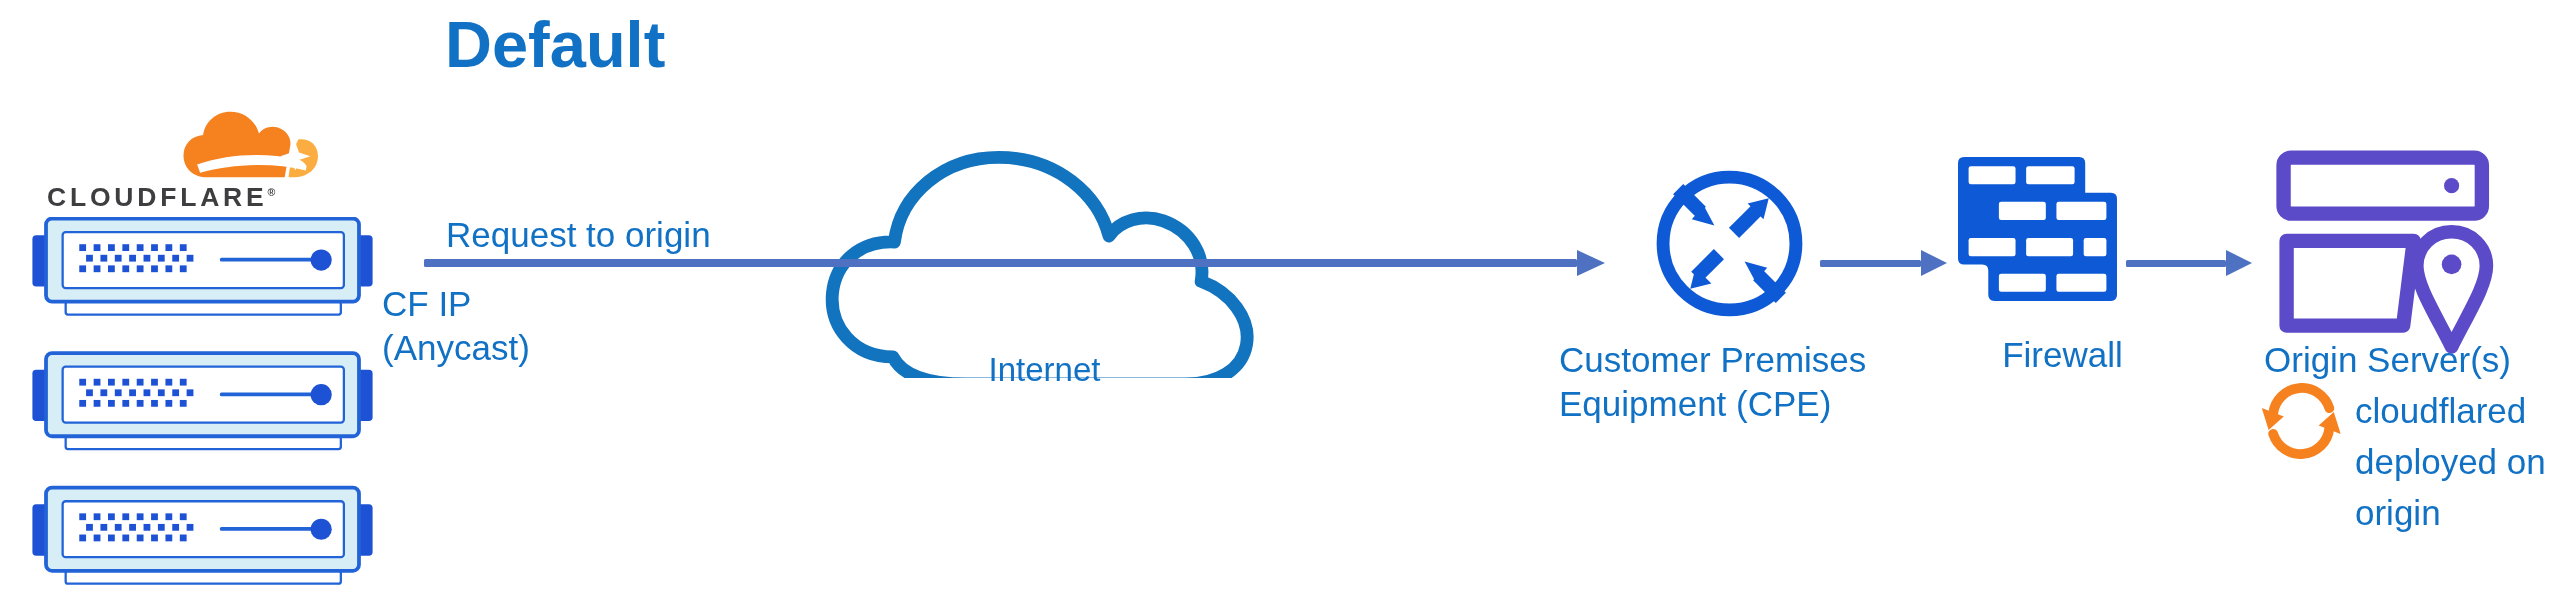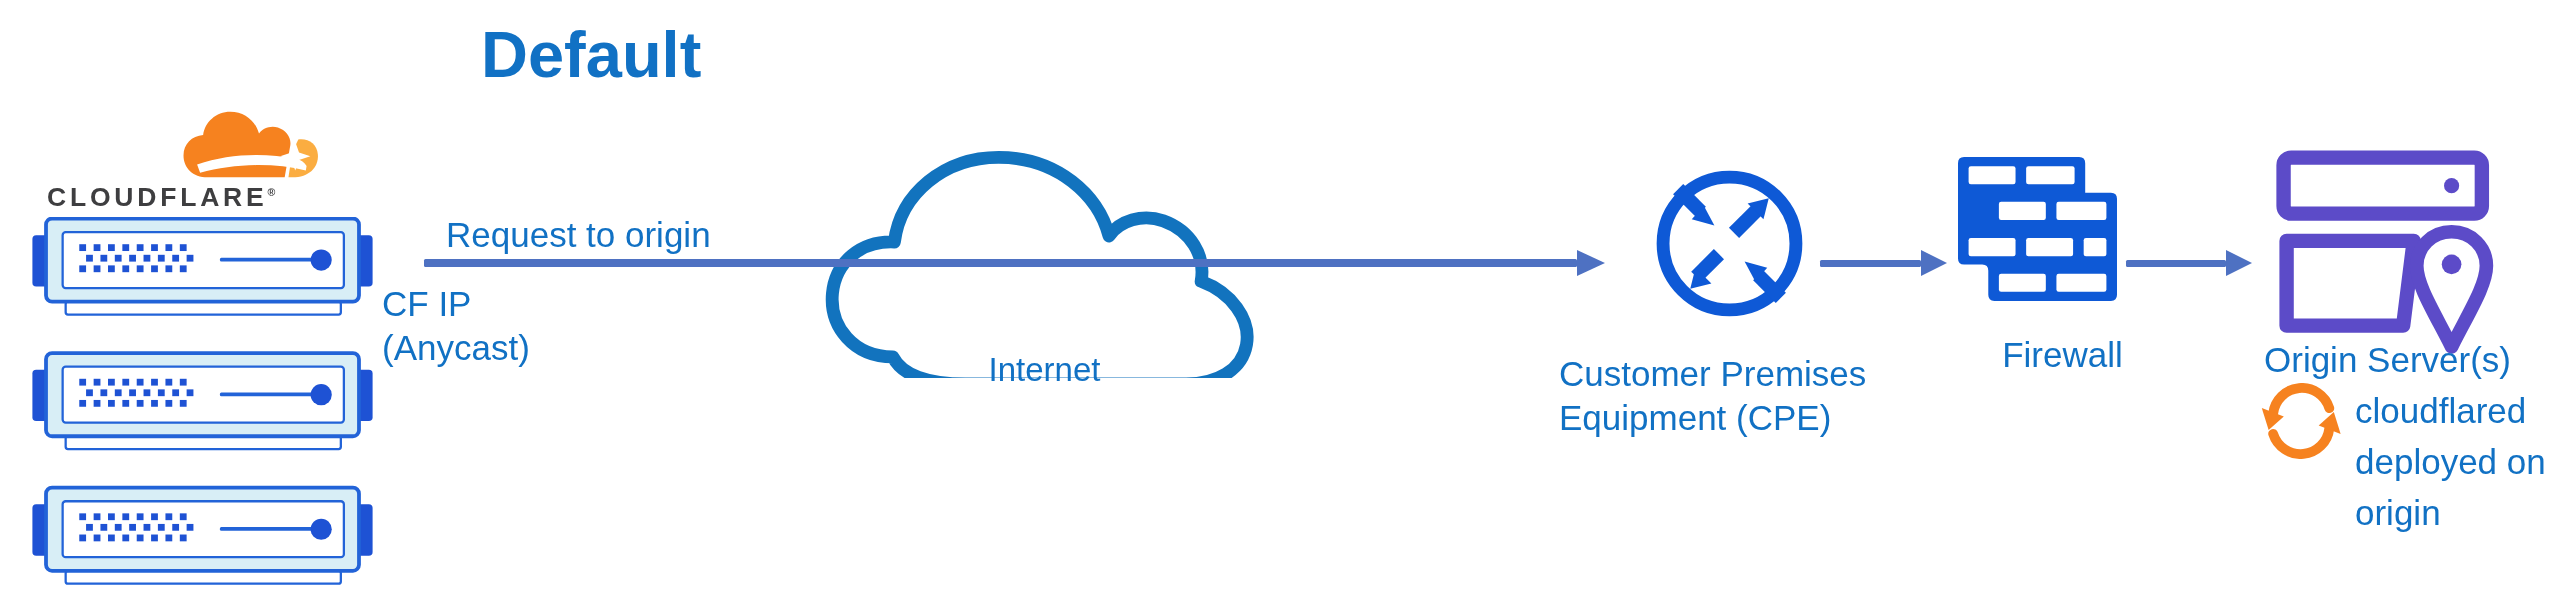--- a/index.html
+++ b/index.html
@@ -37,21 +37,21 @@
     width:0;height:0;border-top:13px solid transparent;border-bottom:13px solid transparent;
     border-left:28px solid var(--slate-arrow);
   }
   svg{display:block;}
 </style>
 </head>
 <body>
 
 <div class="stage">
 
-  <div class="abs title" style="left:445px;top:17px;margin-left:36px;">Default</div>
+  <div class="abs title" style="left:445px;top:7px;">Default</div>
 
   <div class="abs" style="left:182px;top:107px;">
     <svg width="151" height="72" viewBox="0 0 200 95">
       <path fill="var(--orange)" d="M34 93 C14 93 2 80 2 64 C2 49 13 38 28 37 C30 20 45 6 64 6 C83 6 97 18 102 35 C107 28 117 24 127 27 C139 31 146 42 143 53 L136 93 Z"></path>
       <path fill="var(--orange-light)" d="M146 93 C168 93 181 80 180 63 C179 49 167 41 154 43 L146 60 L141 93 Z"></path>
       <path fill="#ffffff" d="M20 76 C62 62 108 60 152 69 C158 70 162 73 165 78 L164 84 C120 73 68 75 24 87 Z"></path>
       <polygon fill="#ffffff" points="150,46 155,60 170,65 155,70 150,84 145,70 130,65 145,60"></polygon>
     </svg>
   </div>
   <div class="abs wordmark" style="left:47px;top:182px;">
@@ -172,21 +172,21 @@
       <rect x="10" y="10" width="262" height="74" rx="10" fill="#ffffff" stroke="var(--purple)" stroke-width="19"></rect>
       <circle cx="232" cy="47" r="10" fill="var(--purple)"></circle>
       <path d="M 14 120 L 182 120 L 168 232 L 14 232 Z" fill="#ffffff" stroke="var(--purple)" stroke-width="19" stroke-linejoin="round"></path>
       <g>
         <path d="M 232 108 C 206 108 186 128 186 153 C 186 179 210 216 232 260 C 254 216 278 179 278 153 C 278 128 258 108 232 108 Z" fill="#ffffff" stroke="var(--purple)" stroke-width="18" stroke-linejoin="round"></path>
         <circle cx="232" cy="151" r="13" fill="var(--purple)"></circle>
       </g>
     </svg>
   </div>
 
-  <div class="abs label" style="left:1559px;top:338px;margin-top:14px;">
+  <div class="abs label" style="left:1559px;top:338px;">
     <div>Customer Premises</div>
     <div>Equipment (CPE)</div>
   </div>
 
   <div class="abs label center" style="left:1892px;top:333px;width:341px;">
     <div>Firewall</div>
   </div>
 
   <div class="abs label center" style="left:2240px;top:338px;width:295px;">Origin Server(s)</div>
 

